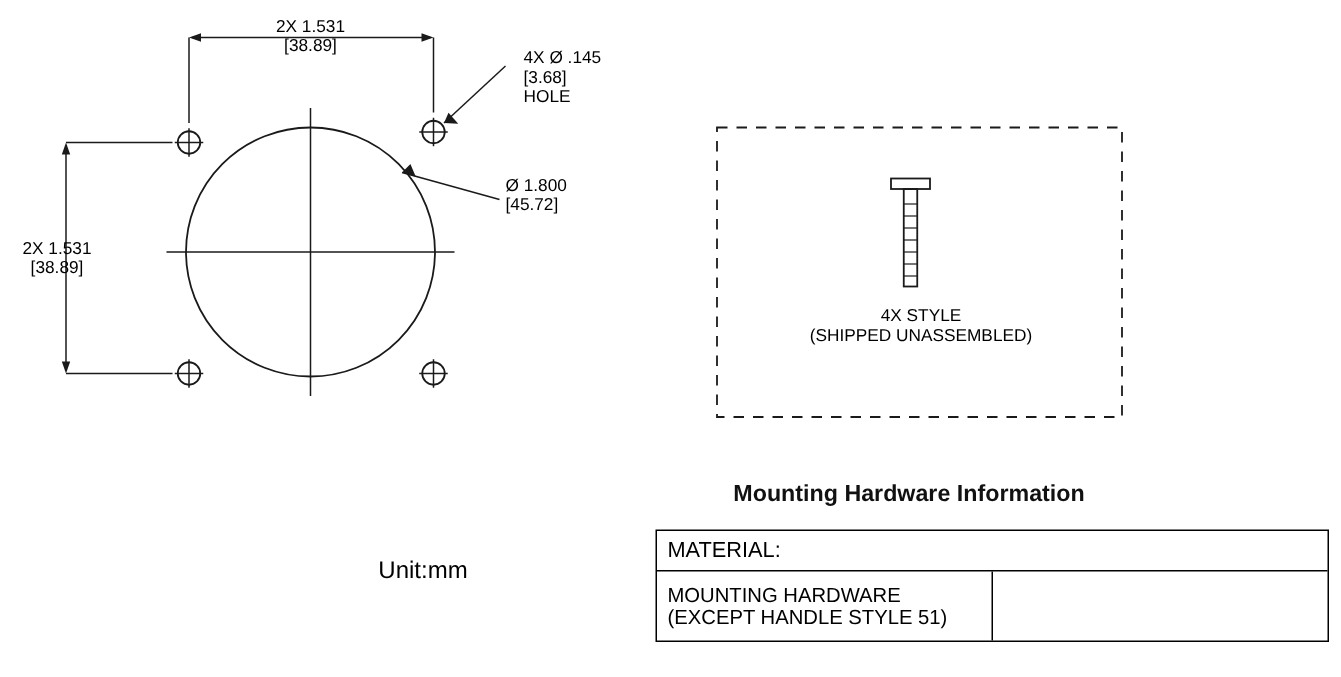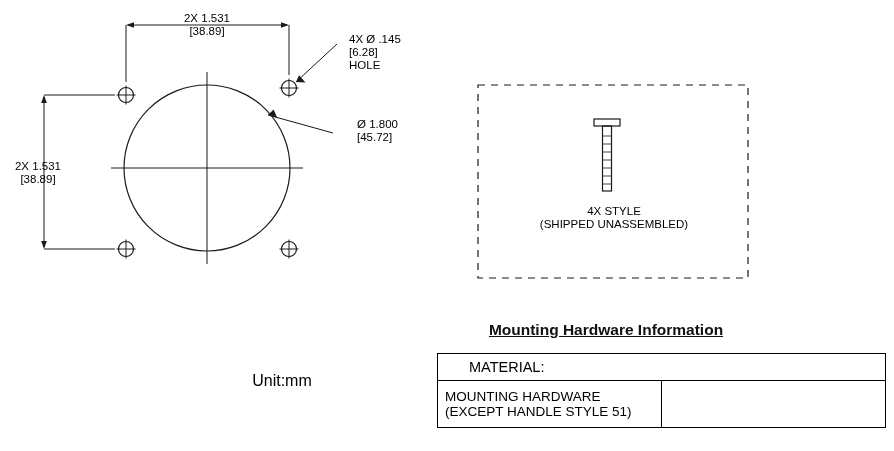--- a/index.html
+++ b/index.html
@@ -37,21 +37,20 @@
   
   #right-drawing { position: absolute; left: 430px; top: 0; }
 
   .heading {
     position: absolute;
     font-family: "Liberation Sans", sans-serif;
     font-weight: bold;
     font-size: 15.5px;
     color: #111;
     white-space: pre;
-    text-decoration: underline;
   }
 
   
   #material-table {
     position: absolute;
     left: 437px;
     top: 353px;
     width: 449px;
     border: 1.6px solid #000;
     box-sizing: border-box;
@@ -82,21 +81,20 @@
     width: 224px;
     border-right: 1.6px solid #000;
   }
   #material-table .cell.right-cell {
     flex: 1;
   }
   #material-table .row.head .cell.head-cell {
     width: 100%;
     border-right: none;
     font-size: 14.5px;
-    margin-left: 24px;
   }
   .multiline { white-space: pre-line; line-height: 15px; }
 </style>
 </head>
 <body>
 
 <div id="stage">
 
   <svg id="left-drawing" width="430" height="330" viewBox="0 0 430 330">
     <g stroke="#1a1a1a" fill="none" stroke-width="1.2">
@@ -155,24 +153,24 @@
     </g>
   </svg>
 
   <div class="txt center" style="left:207px; top:12px;">2X 1.531
 [38.89]</div>
 
   <div class="txt center" style="left:38px; top:160px;">2X 1.531
 [38.89]</div>
 
   <div class="txt" style="left:349px; top:33px;">4X Ø .145
-[6.28]
+[3.68]
 HOLE</div>
 
-  <div class="txt" style="left:337px; top:118px;margin-left:20px;">Ø 1.800
+  <div class="txt" style="left:337px; top:118px;">Ø 1.800
 [45.72]</div>
 
 
   <div class="txt center" style="left:282px; top:374px; font-size:16px;">Unit:mm</div>
 
   <svg id="right-drawing" width="400" height="310" viewBox="0 0 400 310">
 
     <rect x="48" y="85" width="270" height="193" fill="none" stroke="#1a1a1a" stroke-width="1.2" stroke-dasharray="7 6"></rect>
 
     <g stroke="#1a1a1a" stroke-width="1.2" fill="none">

